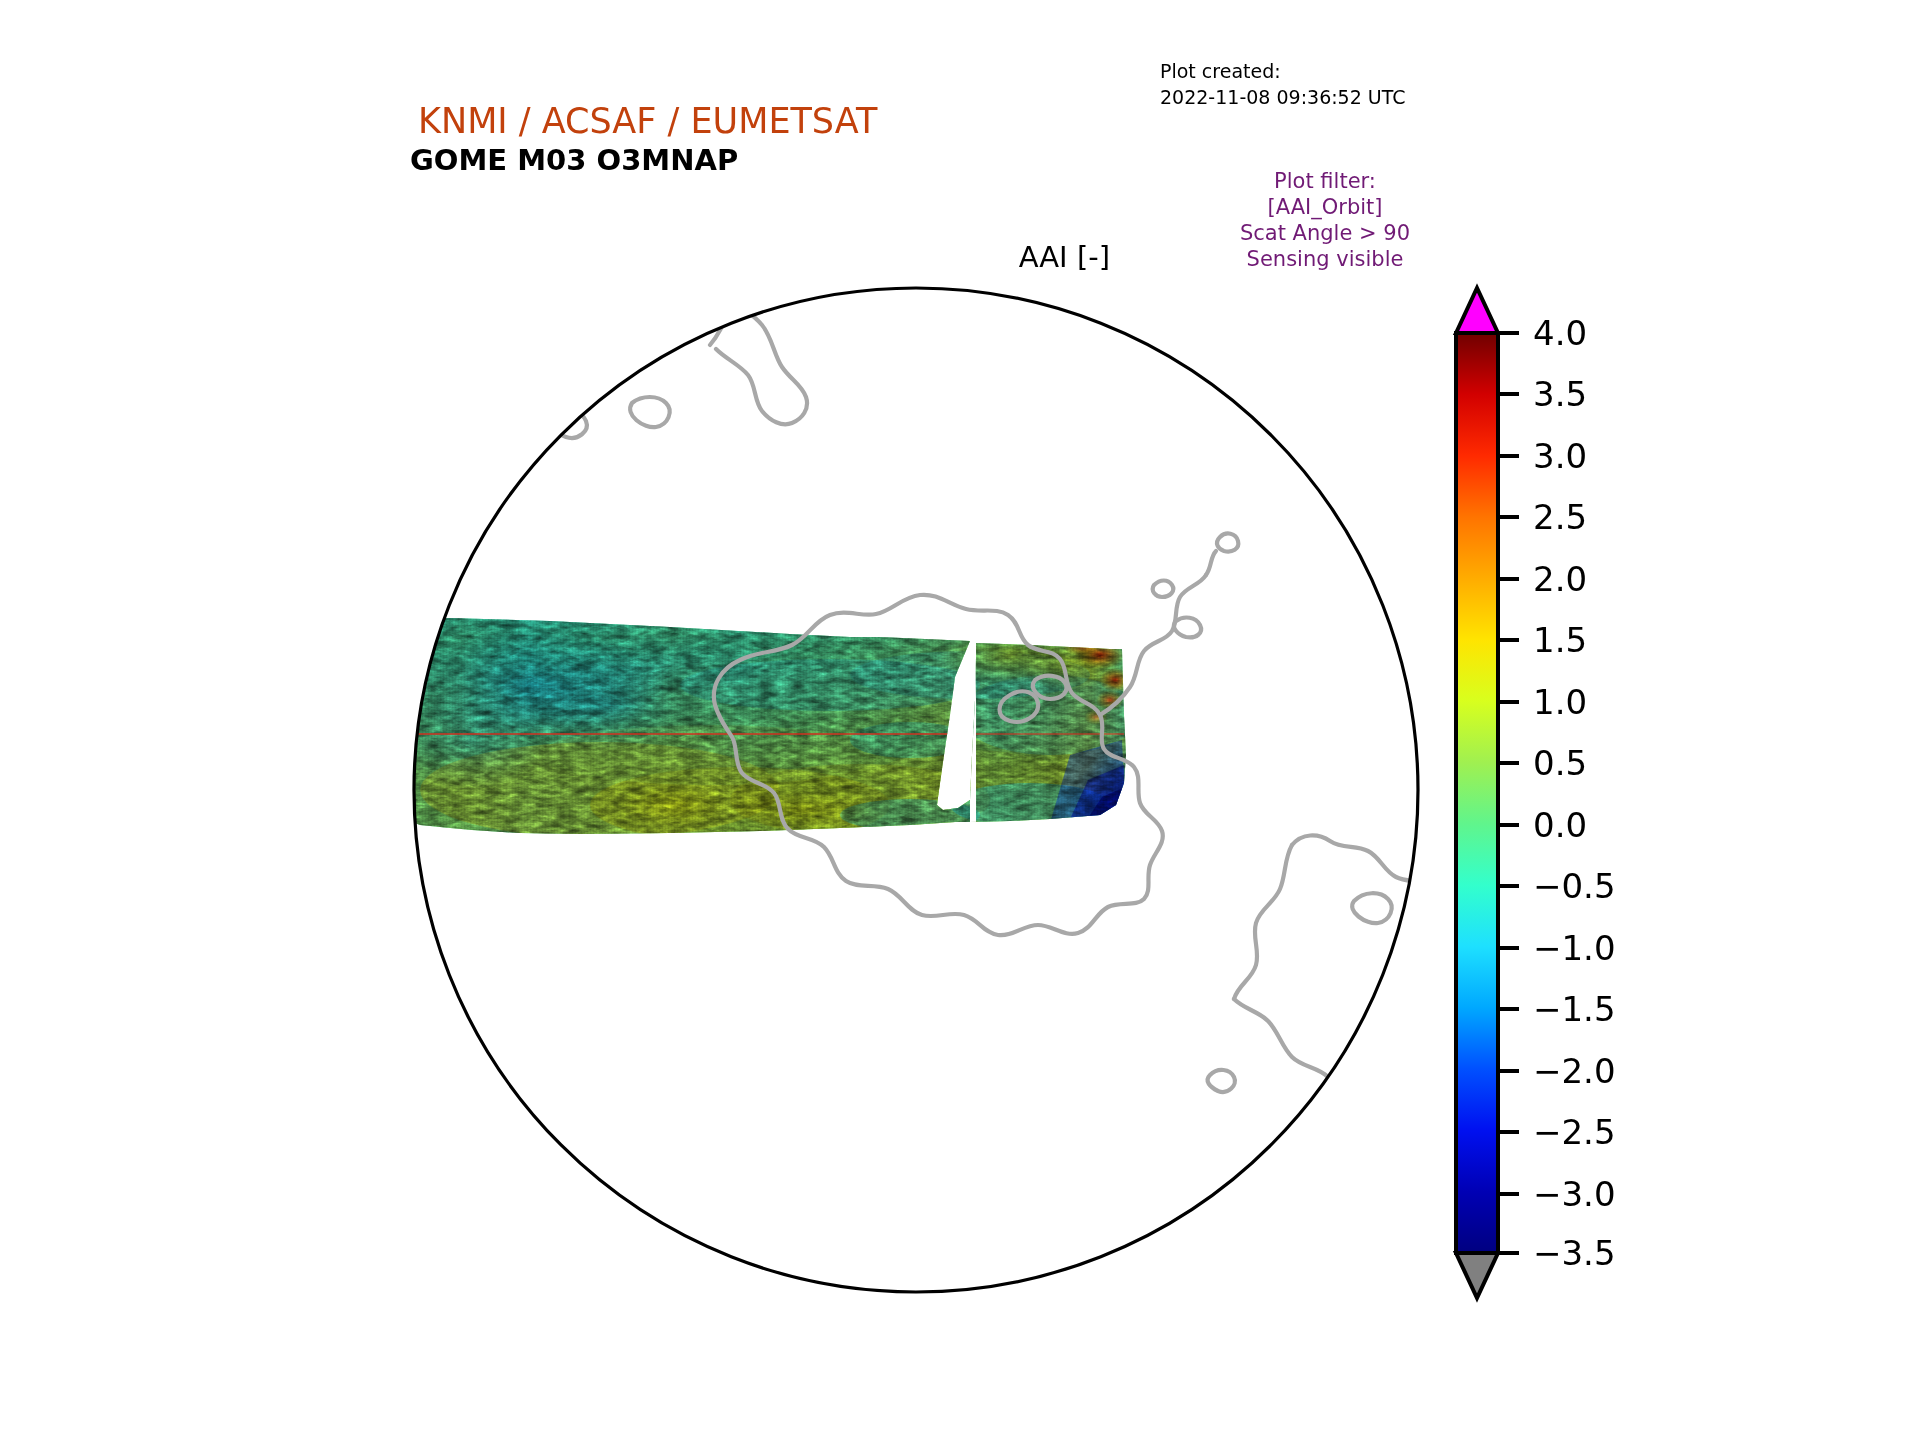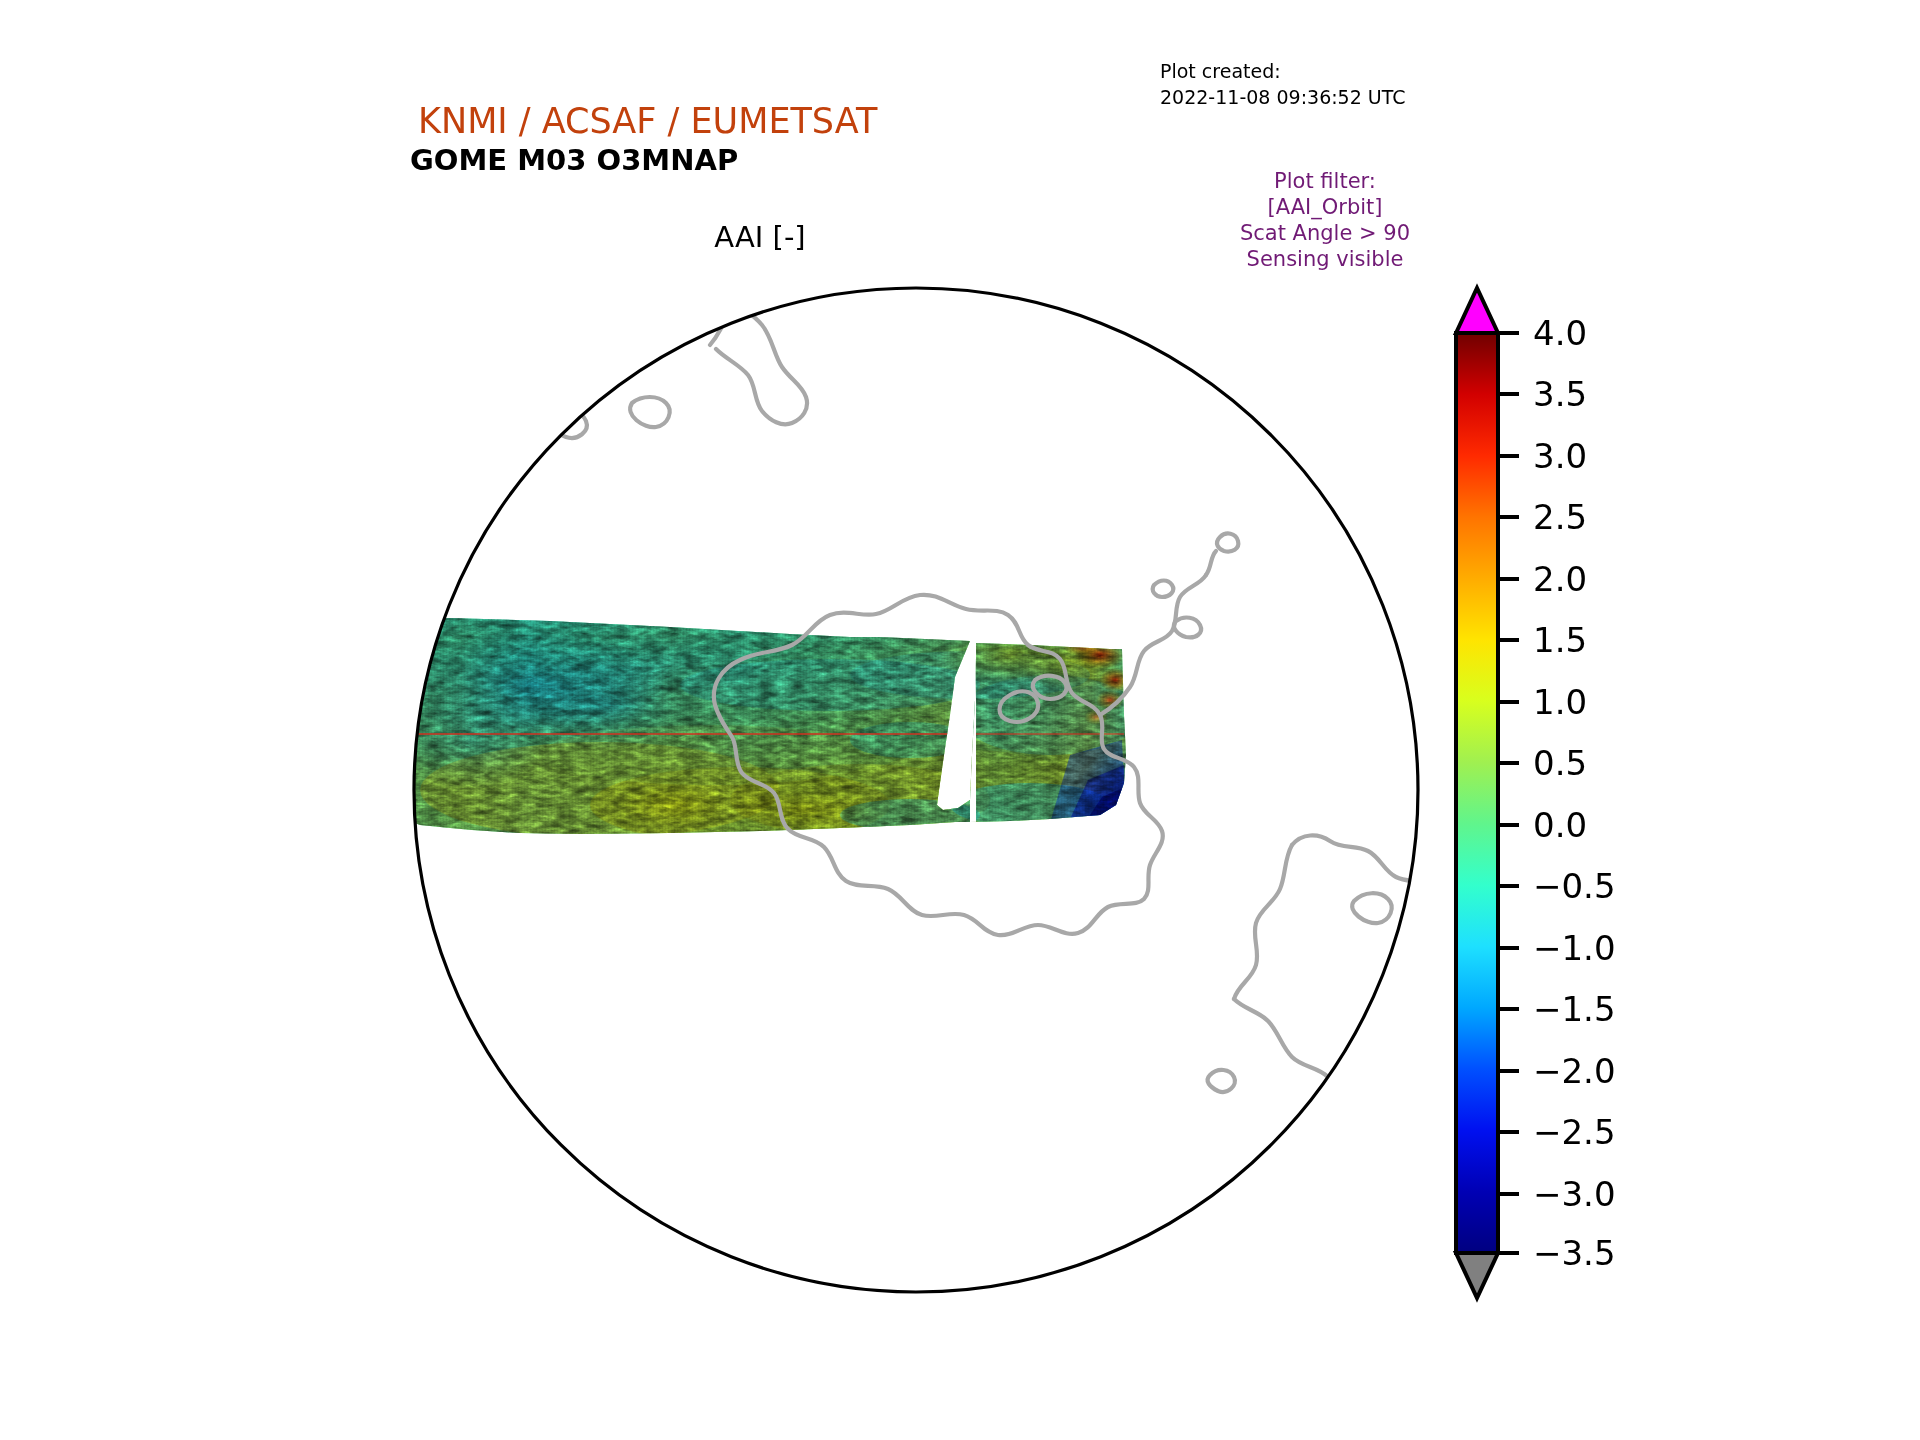--- a/index.html
+++ b/index.html
@@ -43,23 +43,23 @@
     top: 140px;
     font-size: 29px;
     line-height: 41px;
     color: #000000;
     white-space: nowrap;
     font-weight: bold;
   }
 
   #variable-title {
     left: 410px;
-    top: 220px;
+    top: 240px;
     width: 700px;
-    text-align: center;
+    text-align: right;
     font-size: 29px;
     color: #000000;
   }
 
   #plot-filter-block {
     left: 1180px;
     top: 168px;
     width: 290px;
     text-align: center;
     font-size: 21px;

